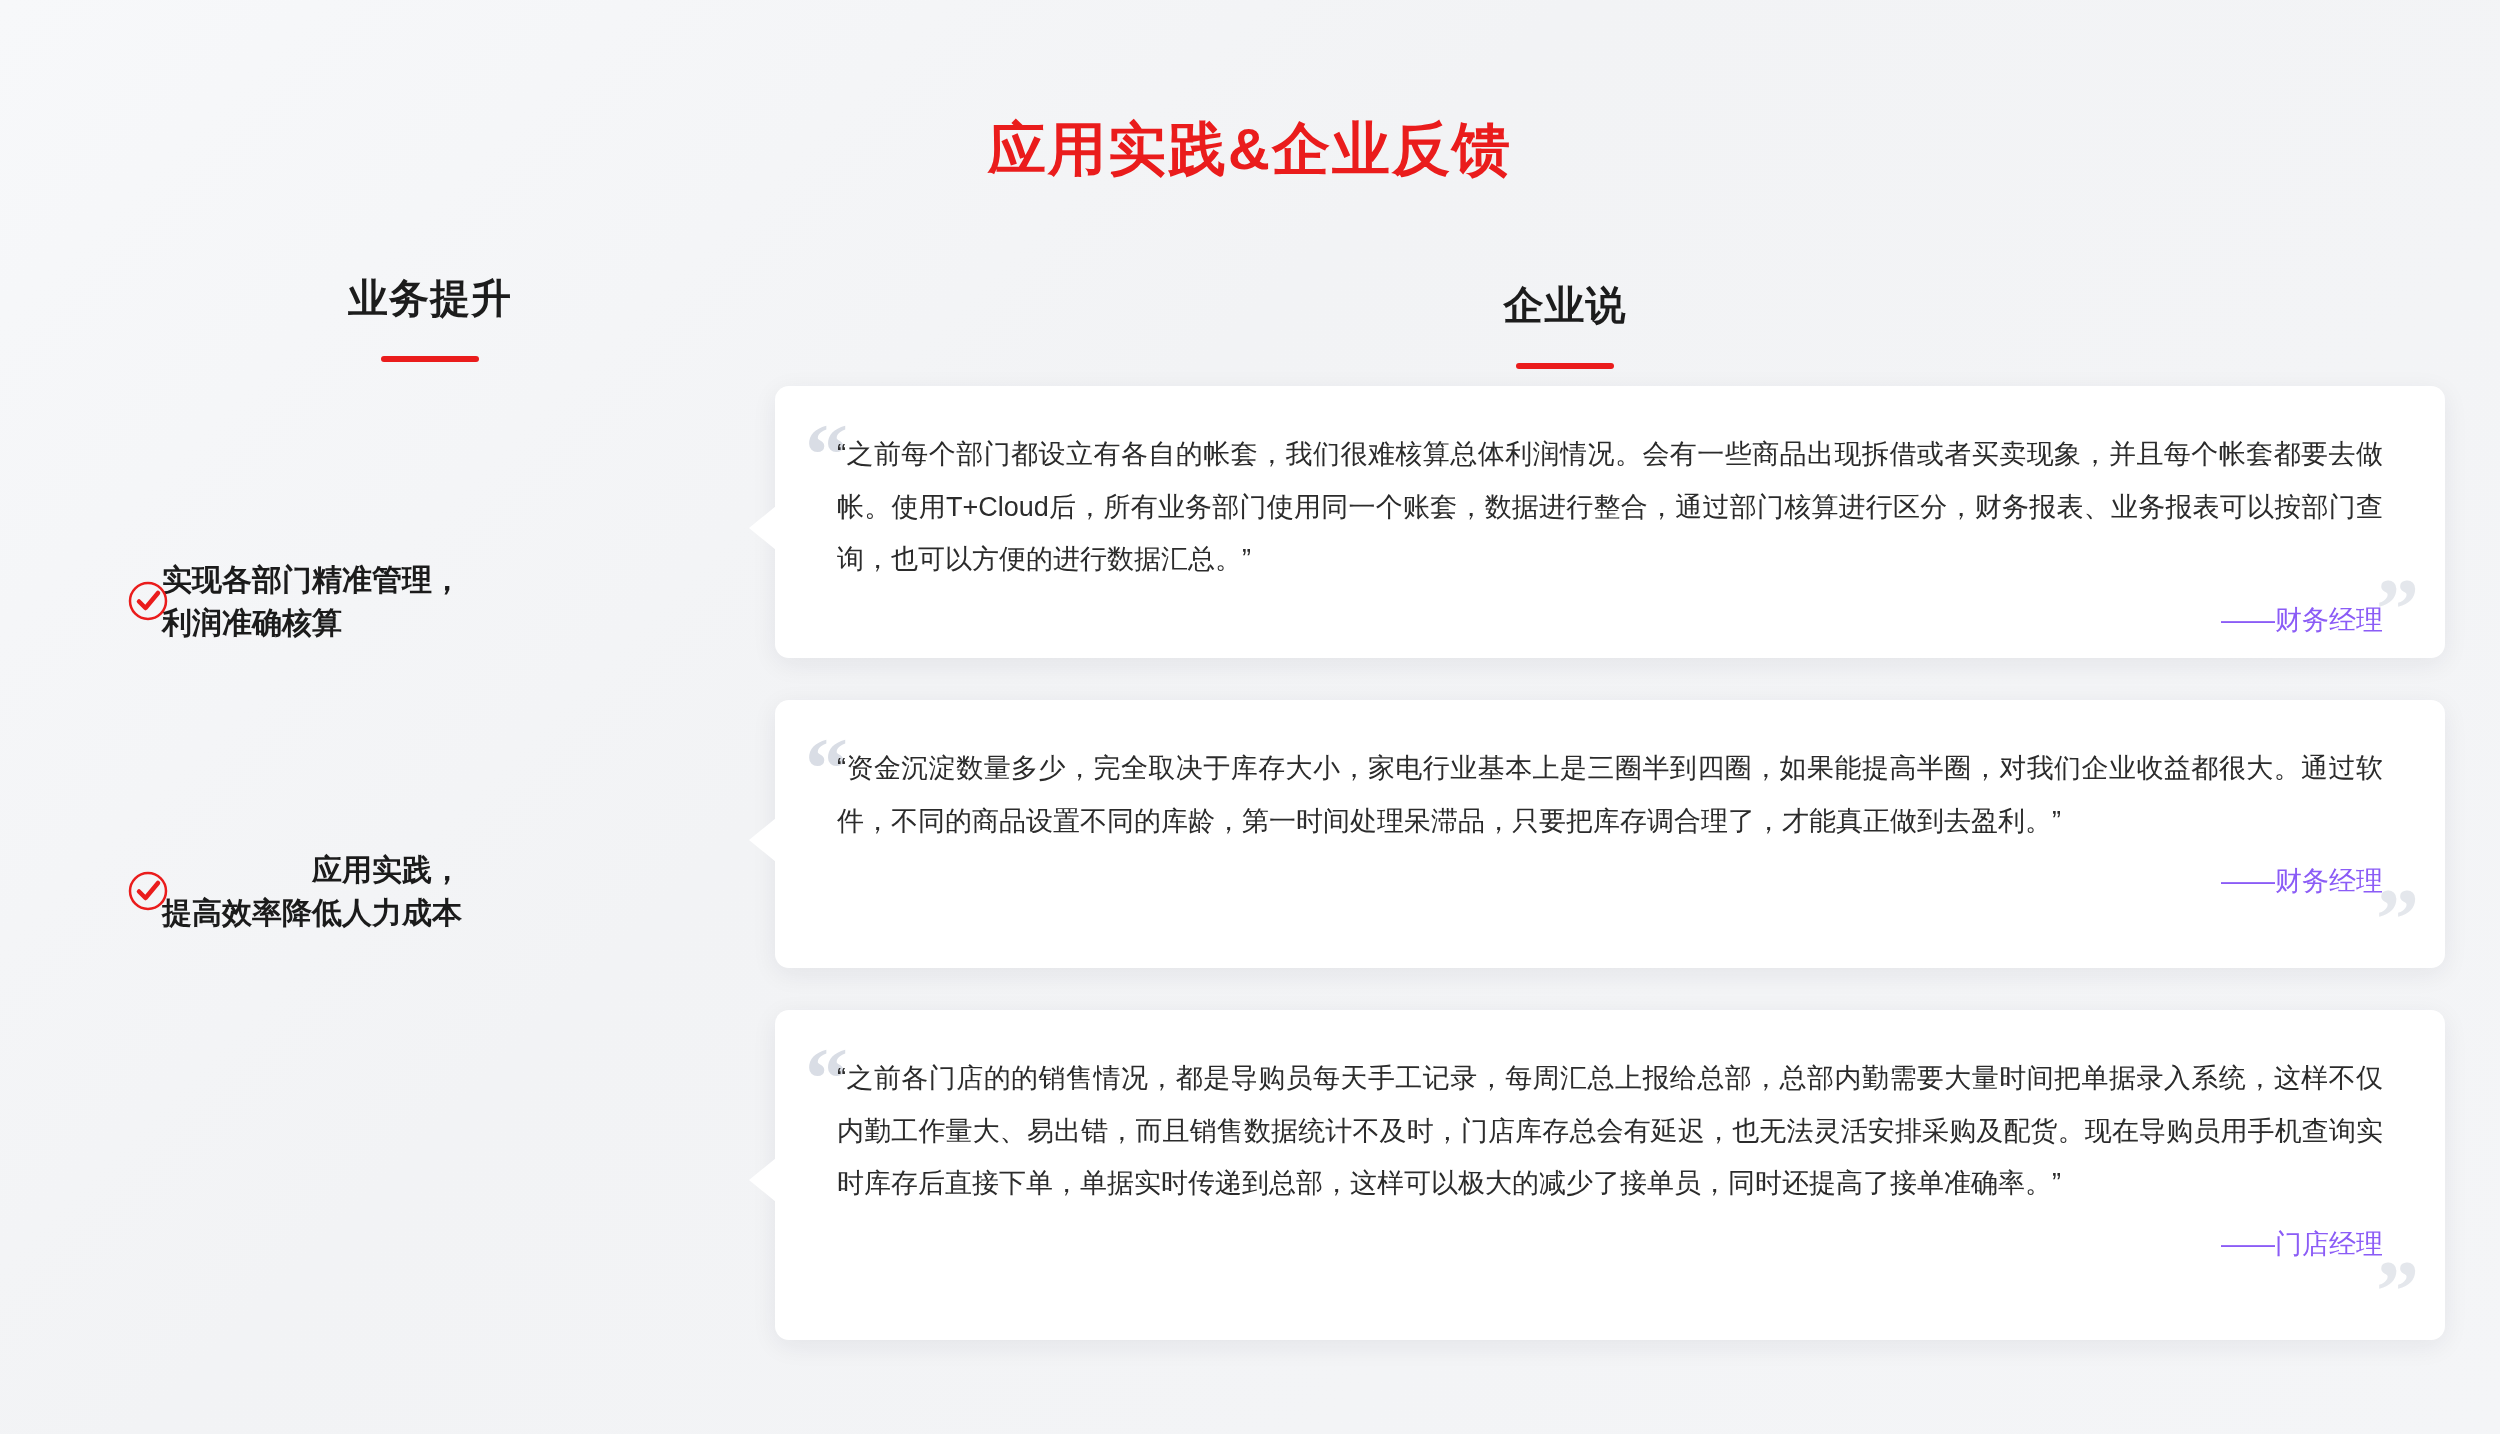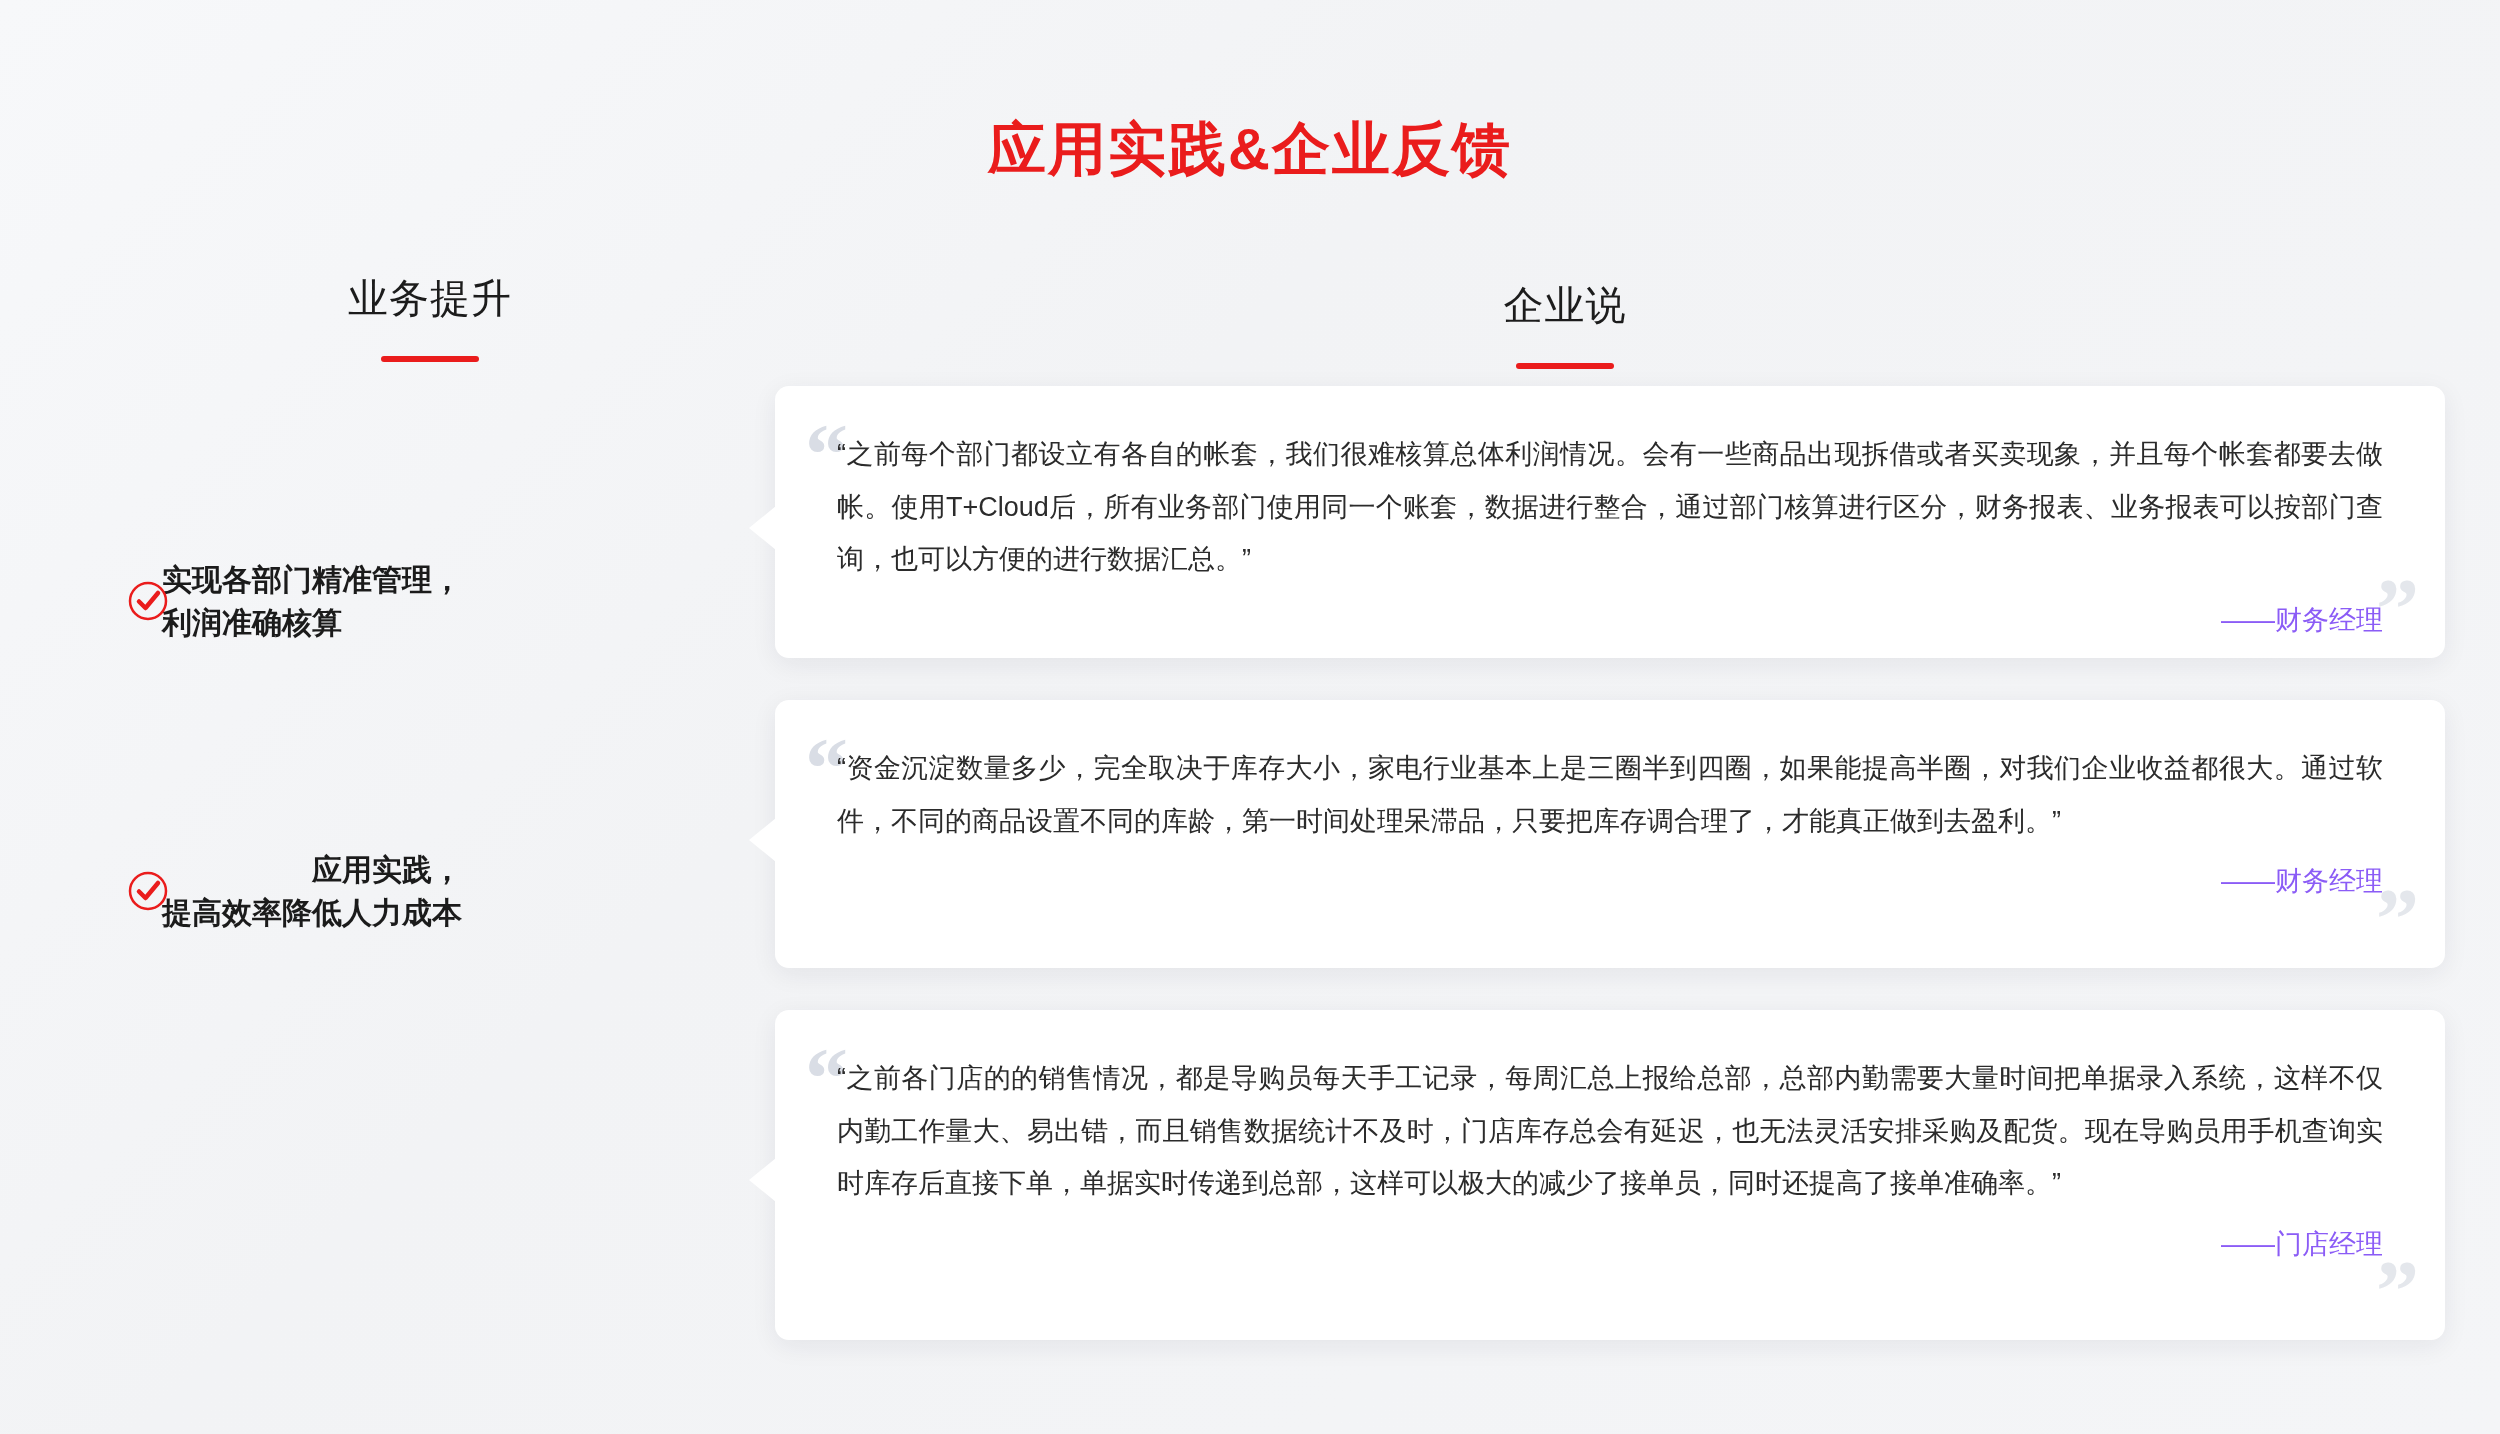--- a/index.html
+++ b/index.html
@@ -35,21 +35,21 @@
     font-weight: bold;
     color: #ea1c1c;
     letter-spacing: 2px;
   }
 
   
   .col-head {
     position: absolute;
     text-align: center;
     font-size: 40px;
-    font-weight: normal;
+    font-weight: bold;
     color: #1c1c1c;
     letter-spacing: 1px;
   }
   .col-head .underline {
     display: block;
     width: 98px;
     height: 6px;
     background: #ea1c1c;
     margin: 30px auto 0 auto;
     border-radius: 3px;

